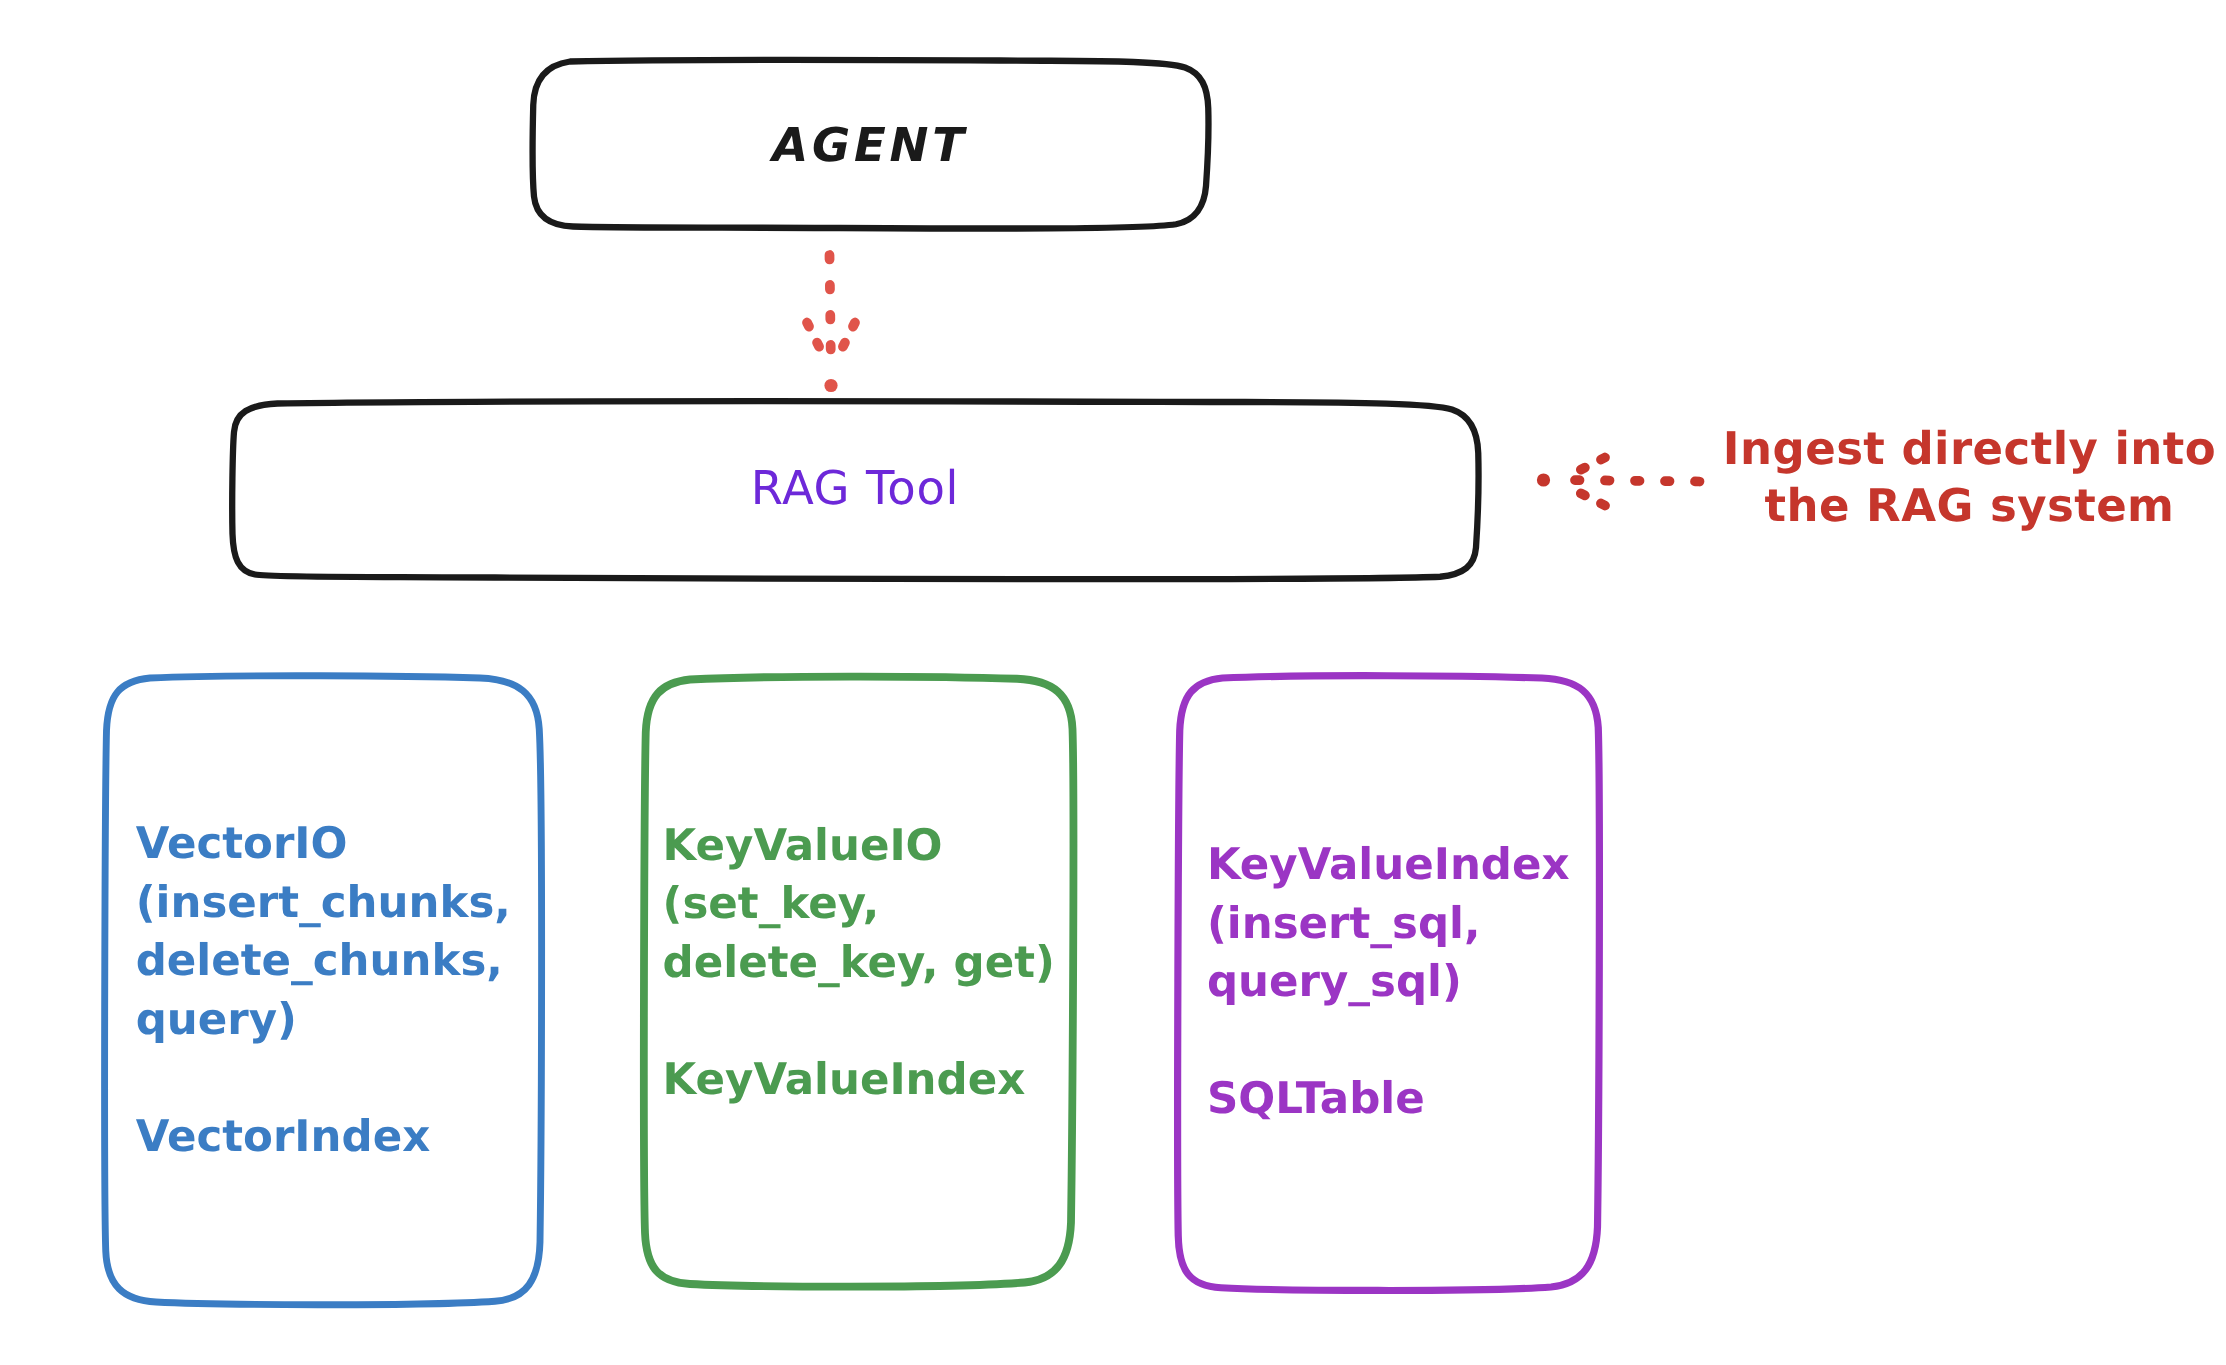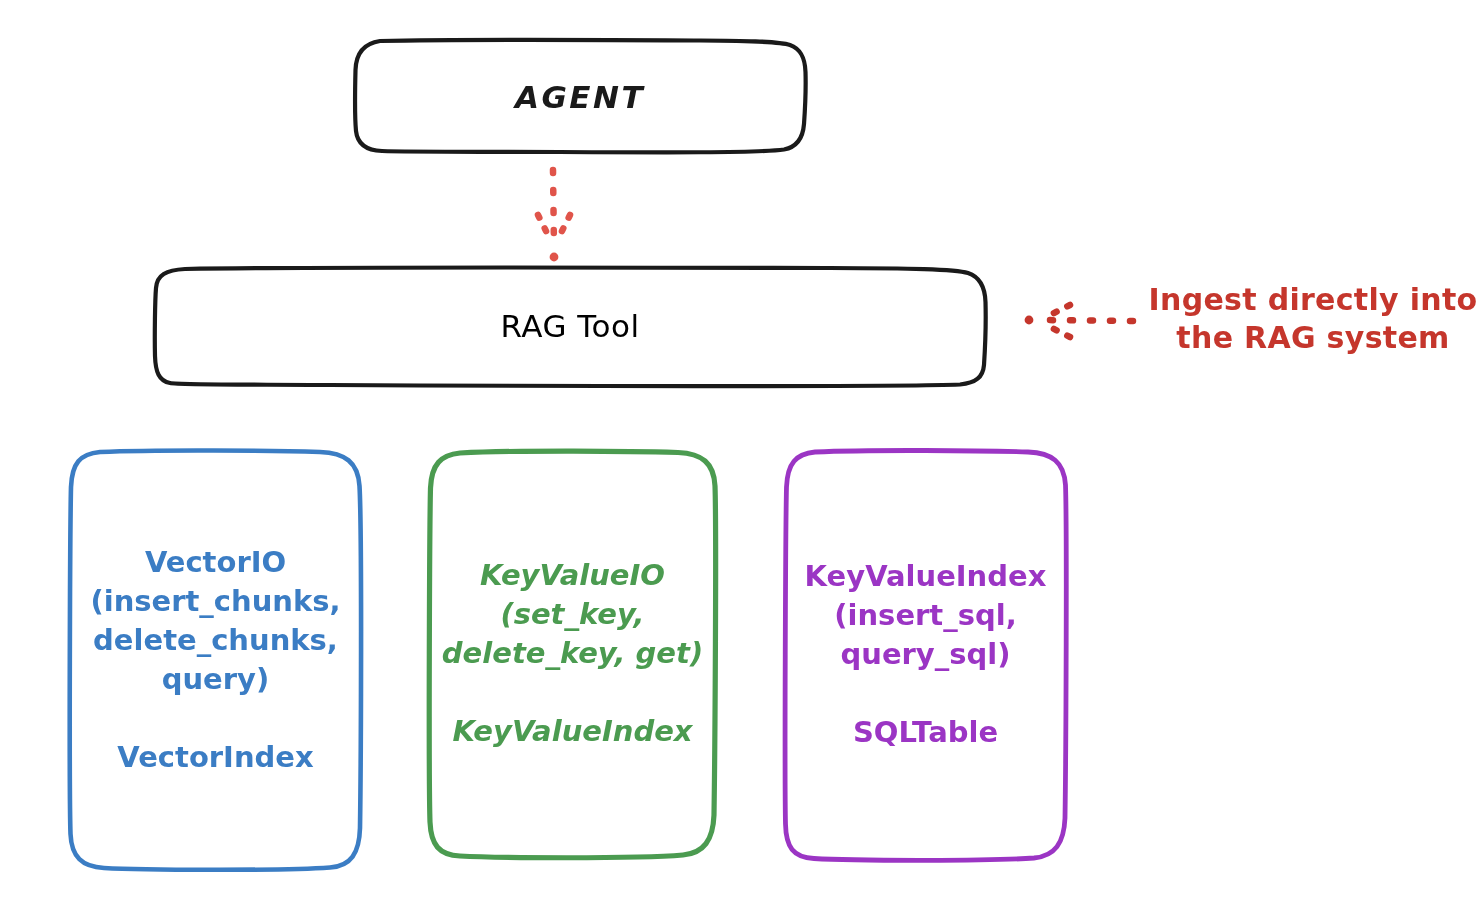--- a/index.html
+++ b/index.html
@@ -47,34 +47,34 @@
     color: #1a1a1a;
   }
 
   
   #ragtool-box {
     left: 155px; top: 267px; width: 830px; height: 117px;
   }
   #ragtool-label {
     font-size: 31px;
     font-weight: 500;
-    color: #000000;
+    color: #6d28d9;
     letter-spacing: 0.5px;
   }
 
   
   .provider-label {
-    text-align: center;
+    text-align: left;
     font-size: 29px;
     line-height: 39px;
     font-weight: 600;
     white-space: pre-line;
   }
   #vector-box  { left: 70px;  top: 450px; width: 291px; height: 419px; }
-  #keyvalue-box{ left: 430px; top: 450px; width: 285px; height: 406px; font-style: italic; }
+  #keyvalue-box{ left: 430px; top: 438px; width: 285px; height: 406px; }
   #relational-box{ left: 785px; top: 450px; width: 281px; height: 409px; }
 
   #vector-label     { color: #3b7dc4; }
   #keyvalue-label   { color: #4b9b50; }
   #relational-label { color: #9b35c4; }
 
   
   #ingest-note {
     position: absolute;
     left: 1148px;

